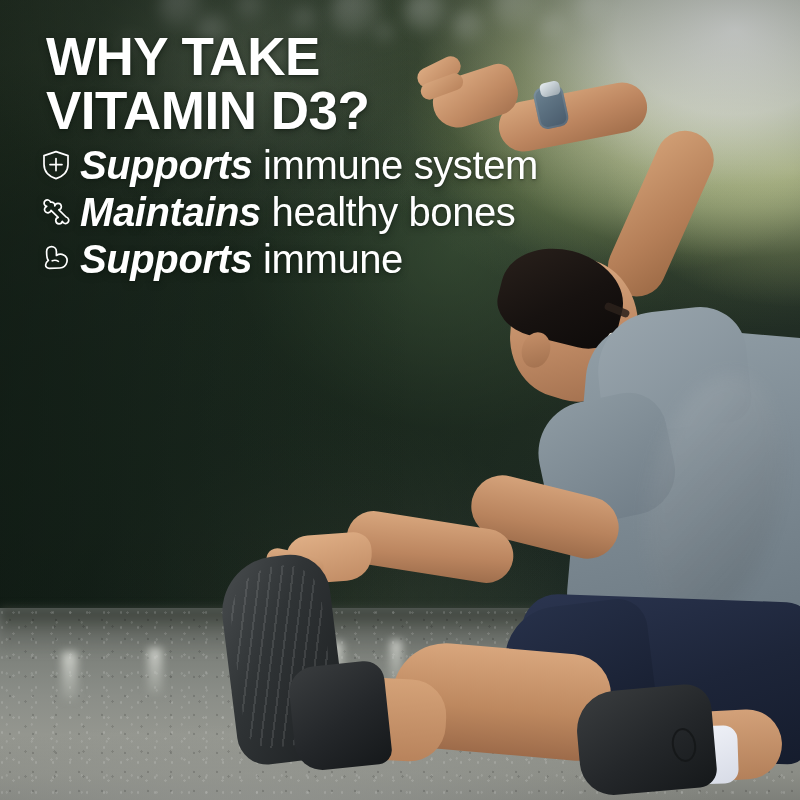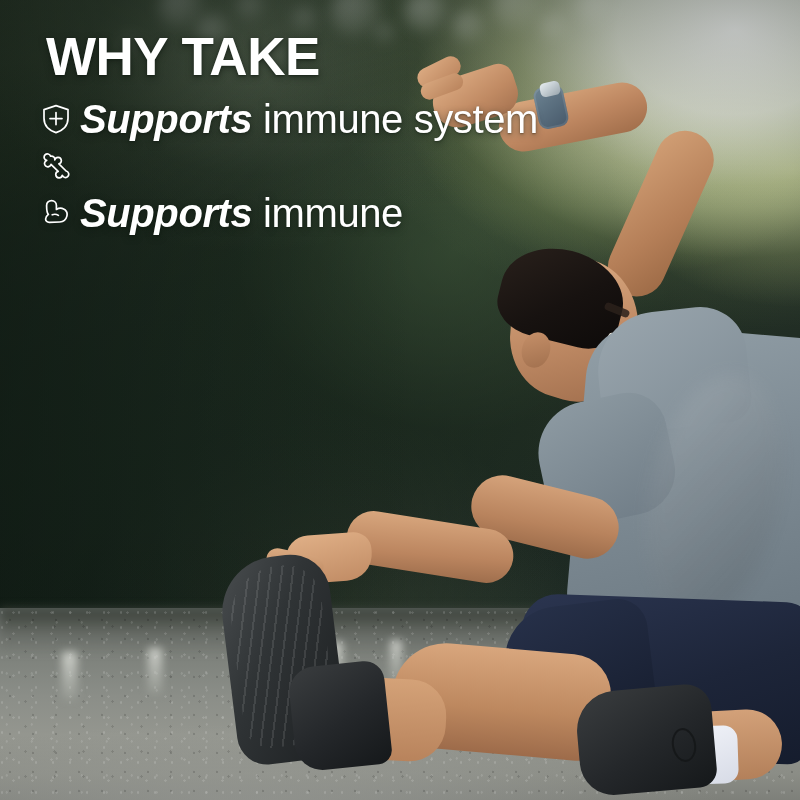--- a/index.html
+++ b/index.html
@@ -129,21 +129,21 @@
     font-weight: 700;
     letter-spacing: -0.5px;
     font-stretch: condensed;
     text-transform: uppercase;
     text-shadow: 0 2px 7px rgba(12,22,14,.55), 0 1px 2px rgba(12,22,14,.45);
   }
   .headline .hl-line { display: block; }
 
   .benefits {
     list-style: none;
-    margin: 11px 0 0 0;
+    margin: 3px 0 0 0;
     padding: 0 0 0 25px;
   }
   .benefit {
     display: flex;
     align-items: center;
     height: 47px;
   }
   .benefit-icon {
     flex: 0 0 34px;
     width: 34px;
@@ -302,20 +302,21 @@
     <div class="sk shoe" style="left:578px;top:688px;width:136px;height:104px;
                 border-radius:40px 26px 18px 34px;transform:rotate(-5deg);"></div>
     <div class="sk" style="left:672px;top:728px;width:20px;height:30px;border-radius:50%;
                 border:2px solid rgba(20,22,24,.85);transform:rotate(-10deg);"></div>
   </div>
 
   <div class="copy">
 
     <h1 class="headline">
       <span class="hl-line">WHY TAKE</span>
+      <span class="hl-line">VITAMIN D3?</span>
     </h1>
 
     <ul class="benefits">
 
       <li class="benefit">
         <span class="benefit-icon">
           <svg width="32" height="32" viewBox="0 0 32 32" fill="none" stroke="#ffffff" stroke-width="1.7" stroke-linejoin="round" stroke-linecap="round">
             <path d="M16 2.6 L28 6.6 V15.2 C28 22.6 22.6 27.4 16 29.6 C9.4 27.4 4 22.6 4 15.2 V6.6 Z"></path>
             <path d="M16 9.6 V21.6 M10 15.6 H22"></path>
             <path d="M13.2 12.8 H18.8 V18.4 H13.2 Z" stroke-width="1.5" opacity="0"></path>
@@ -326,20 +327,23 @@
         </span>
       </li>
 
       <li class="benefit">
         <span class="benefit-icon">
           <svg width="32" height="32" viewBox="0 0 32 32" fill="none" stroke="#ffffff" stroke-width="1.7" stroke-linejoin="round" stroke-linecap="round">
             <path d="M10.6 6.2 a3.3 3.3 0 1 0 -3.9 4.2 a3.3 3.3 0 1 0 4.3 4.0
                      L18.2 21.4 a3.3 3.3 0 1 0 4.1 3.9 a3.3 3.3 0 1 0 3.8 -4.3
                      L18.9 13.8 a3.3 3.3 0 1 0 -4.1 -3.9 a3.3 3.3 0 0 0 -4.2 -3.7 Z"></path>
           </svg>
+        </span>
+        <span class="benefit-text">
+          <span class="em">Maintains</span><span class="rest"> healthy bones</span>
         </span>
       </li>
 
       <li class="benefit">
         <span class="benefit-icon">
           <svg width="32" height="32" viewBox="0 0 32 32" fill="none" stroke="#ffffff" stroke-width="1.7" stroke-linejoin="round" stroke-linecap="round">
             <path d="M6.6 8.4 C6.6 5.6 8.8 3.6 11.6 3.6 C14.4 3.6 16.4 5.7 16.4 8.4
                      L16.4 12.4 C18.6 11.1 21.4 10.8 23.6 11.9
                      C26.4 13.3 27.6 16.4 26.8 19.4 C26.0 22.6 23.2 24.8 19.8 25.0
                      L9.4 25.4 C7.2 25.5 5.6 24.0 5.6 21.9

